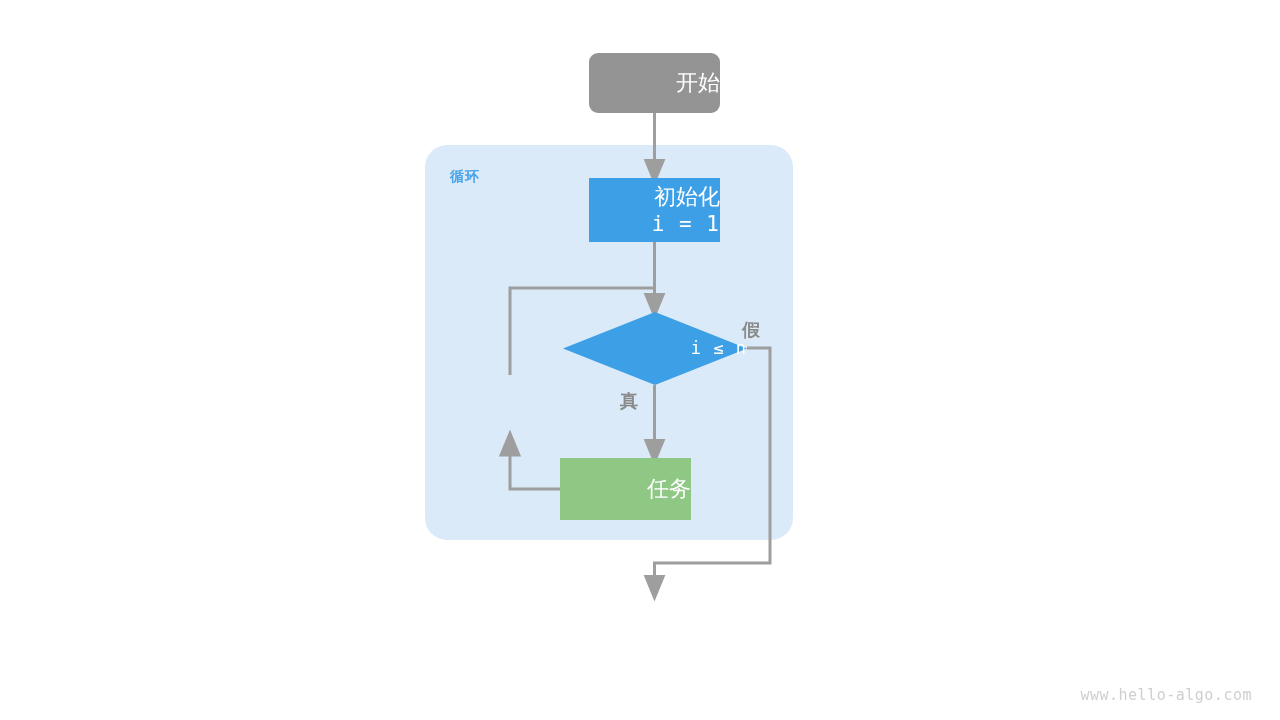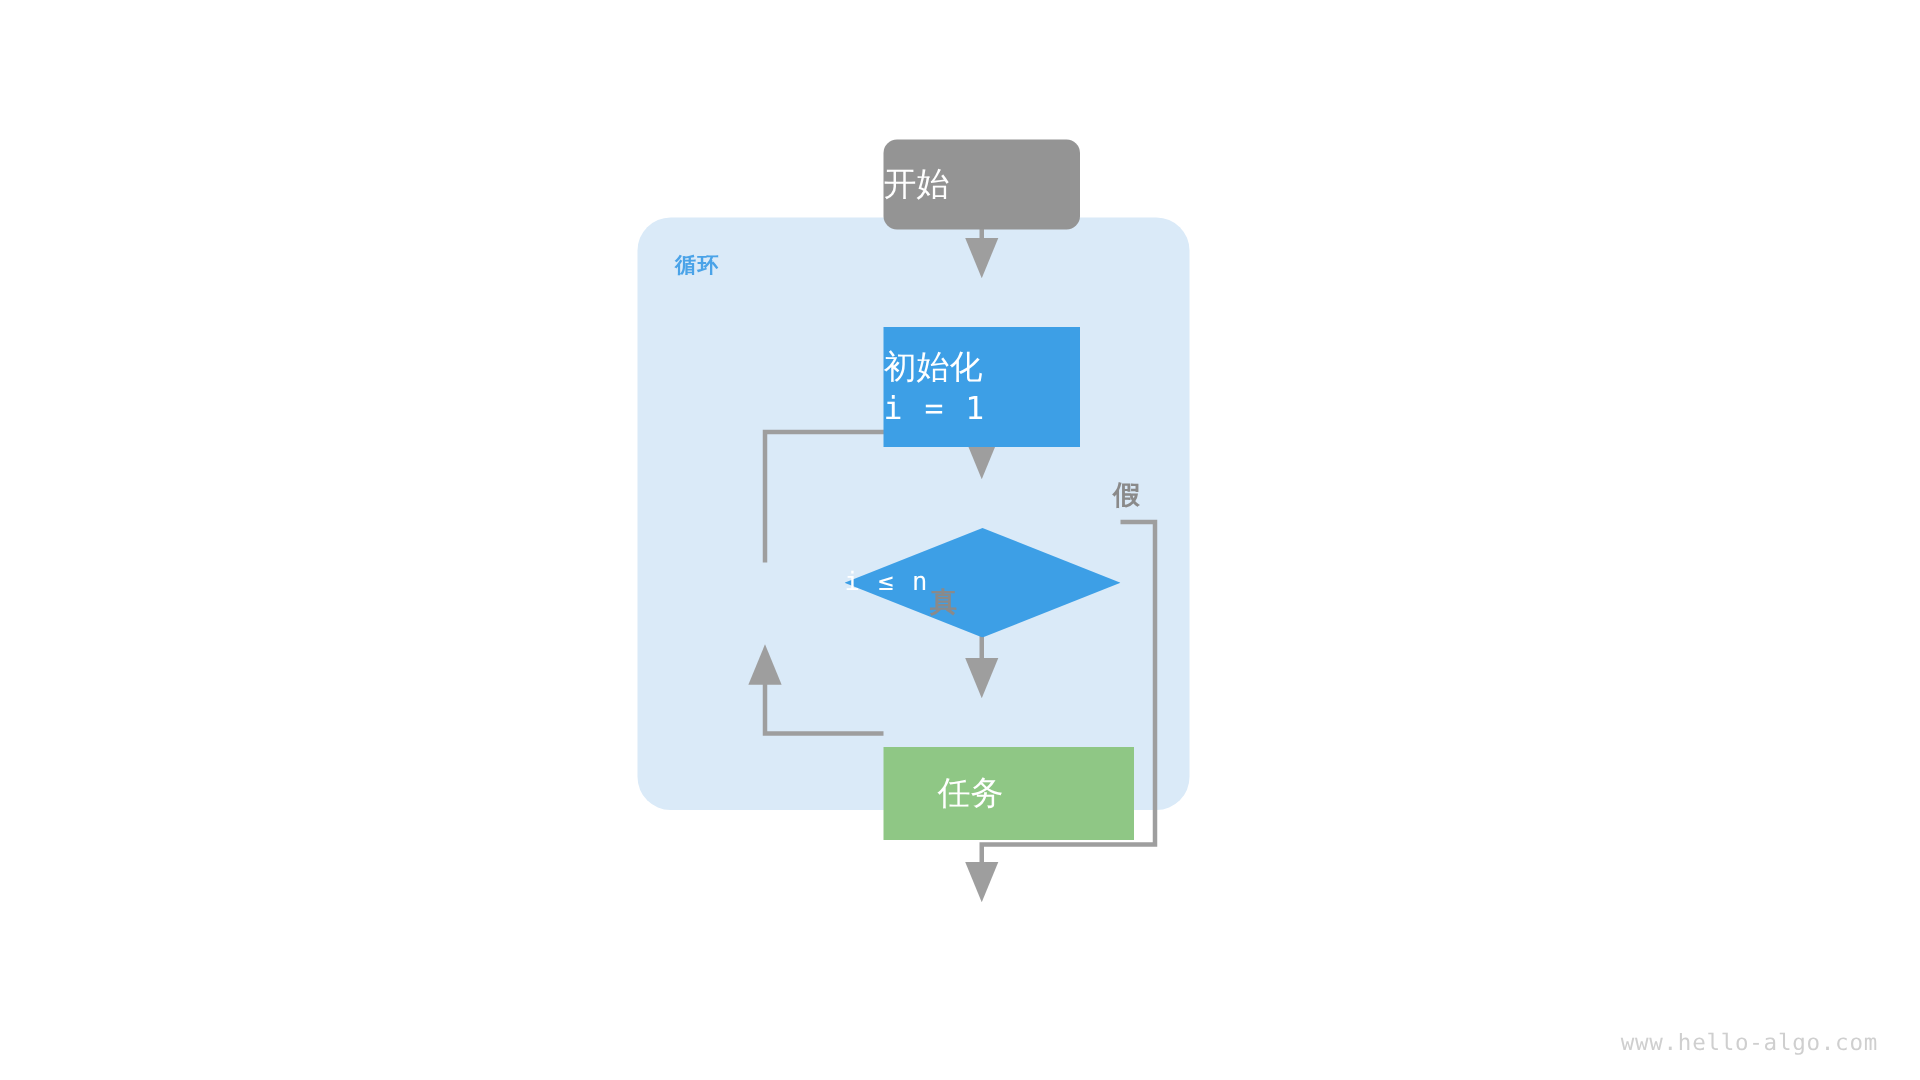--- a/index.html
+++ b/index.html
@@ -45,26 +45,25 @@
     font-weight: bold;
     color: #4aa3e8;
     letter-spacing: 1px;
   }
 
   
   .node {
     position: absolute;
     display: flex;
     flex-direction: column;
-    align-items: flex-start;
+    align-items: flex-end;
     justify-content: center;
     color: #ffffff;
     text-align: center;
     line-height: 1.25;
-    margin-top: 40px;
   }
   .node .l1 {
     font-size: 22px;
   }
   .node .l2 {
     font-family: "DejaVu Sans Mono", "Liberation Mono", monospace;
     font-size: 21px;
     letter-spacing: 1px;
   }
 
@@ -74,32 +73,32 @@
     width: 131px;
     height: 60px;
     font-size: 22px;
   }
   #node-start { left: 589px; top: 53px; }
   #node-end   { left: 589px; top: 594px; }
 
   .node-process-blue {
     background: #3d9fe6;
     width: 131px;
-    height: 80px;
+    height: 64px;
   }
   #node-init   { left: 589px; top: 178px; }
   #node-update { left: 444px; top: 375px; }
 
   .node-process-green {
     background: #8fc785;
     width: 131px;
     height: 62px;
     font-size: 22px;
   }
-  #node-task { left: 589px; top: 458px; padding-left: 36px; }
+  #node-task { left: 560px; top: 458px; }
 
   
   .node-decision {
     left: 563px;
     top: 312px;
     width: 184px;
     height: 73px;
   }
   .diamond-shape {
     position: absolute;

